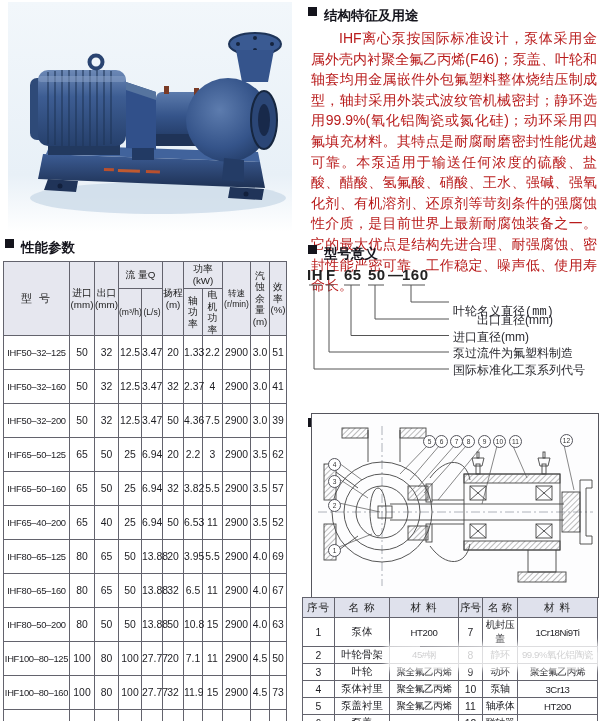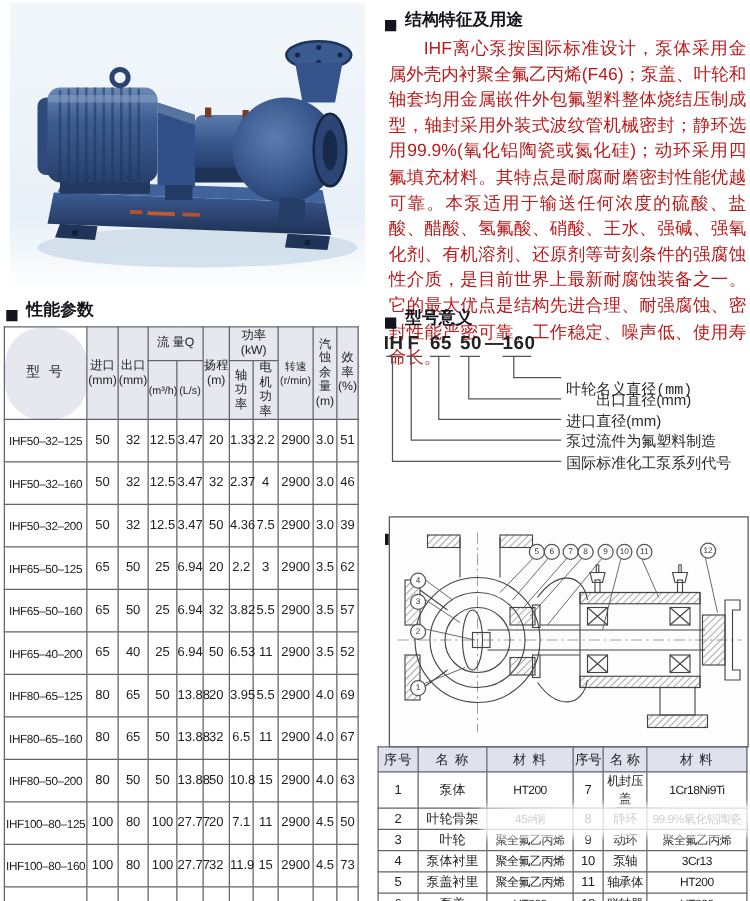--- a/index.html
+++ b/index.html
@@ -1,20 +1,20 @@
 <!DOCTYPE html>
 <html><head>
 <meta charset="utf-8">
 <style>
   html,body{margin:0;padding:0;background:#ffffff;}
   body{font-family:"Liberation Sans","DejaVu Sans",sans-serif;color:#1d1d22;}
   .page{position:relative;width:600px;height:721px;background:#ffffff;overflow:hidden;}
 
   
-  .sec-title{position:absolute;font-size:13.5px;font-weight:bold;color:#14141c;display:flex;align-items:flex-end;}
+  .sec-title{position:absolute;font-size:13.5px;font-weight:bold;color:#14141c;display:flex;align-items:flex-start;}
   .sec-title .sq{width:9px;height:9px;background:#14141c;margin-right:7px;display:inline-block;}
 
   
   .photo{position:absolute;left:8px;top:2px;width:284px;height:230px;}
 
   
   .perf{position:absolute;left:3px;top:261px;width:283px;border-collapse:collapse;table-layout:fixed;}
   .perf th,.perf td{border:1px solid #63636d;text-align:center;vertical-align:middle;white-space:pre-line;padding:0;}
   .perf thead th{background:#e6e7ef;font-weight:normal;font-size:9.8px;line-height:1.18;color:#222;}
   .perf thead tr:first-child{height:27px;}
@@ -181,21 +181,21 @@
       <col style="width:21px">
         <col style="width:21px">
         <col style="width:19px">
         <col style="width:20px">
       <col style="width:28px">
         <col style="width:19px">
         <col style="width:17px">
     </colgroup>
     <thead>
       <tr>
-        <th rowspan="2" style="font-size:11px;letter-spacing:2px;border-radius:30px;">型    号</th>
+        <th rowspan="2" style="font-size:11px;letter-spacing:2px;">型    号</th>
         <th rowspan="2">进口
 (mm)</th>
         <th rowspan="2">出口
 (mm)</th>
         <th colspan="2">流 量Q</th>
         <th rowspan="2">扬程
 (m)</th>
         <th colspan="2">功率(kW)</th>
         <th rowspan="2" class="tiny">转速
 (r/min)</th>
@@ -234,21 +234,21 @@
           <td class="model">IHF50–32–160</td>
           <td>50</td>
           <td>32</td>
           <td>12.5</td>
           <td>3.47</td>
           <td>32</td>
           <td>2.37</td>
           <td>4</td>
           <td>2900</td>
           <td>3.0</td>
-          <td>46</td>
+          <td>41</td>
         </tr>
 
         <tr>
           <td class="model">IHF50–32–200</td>
           <td>50</td>
           <td>32</td>
           <td>12.5</td>
           <td>3.47</td>
           <td>50</td>
           <td>4.36</td>

